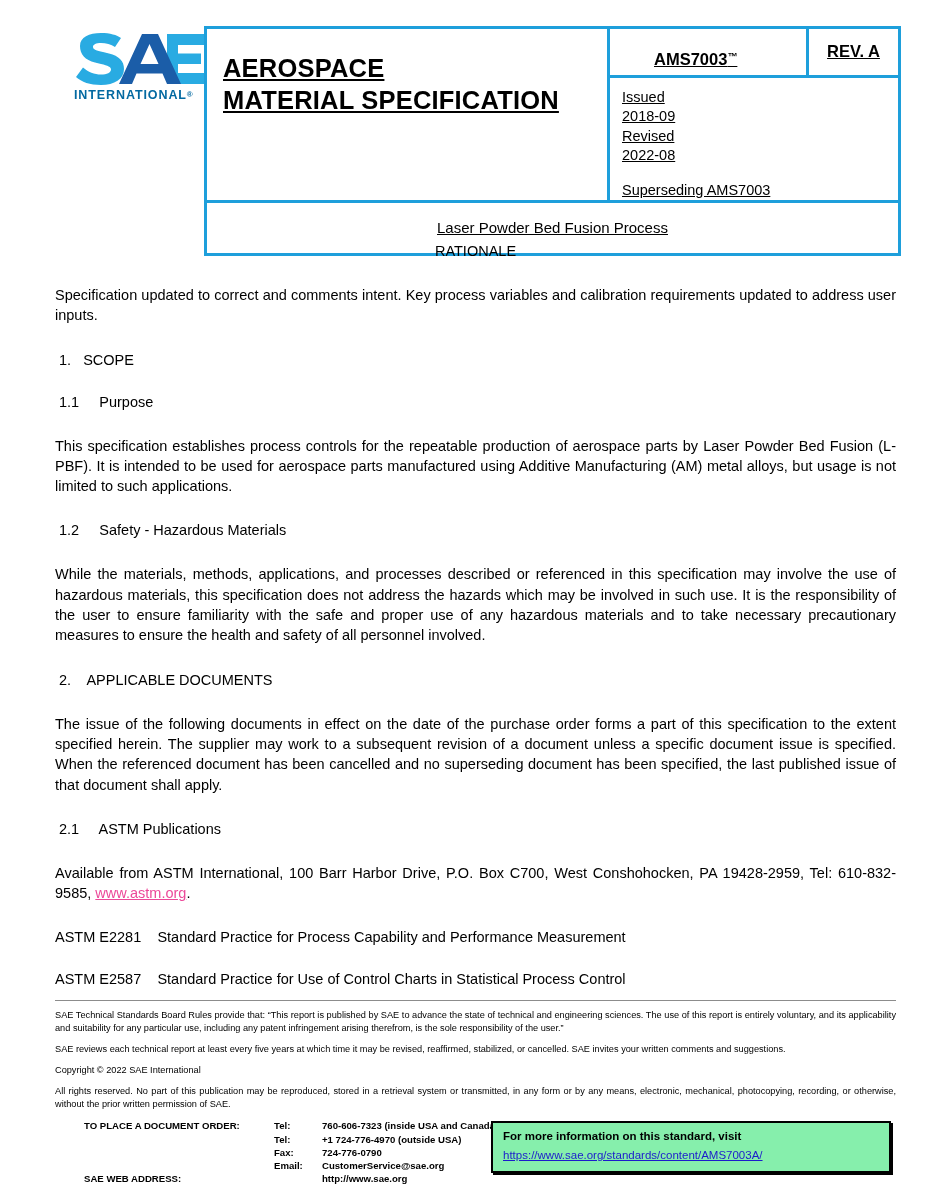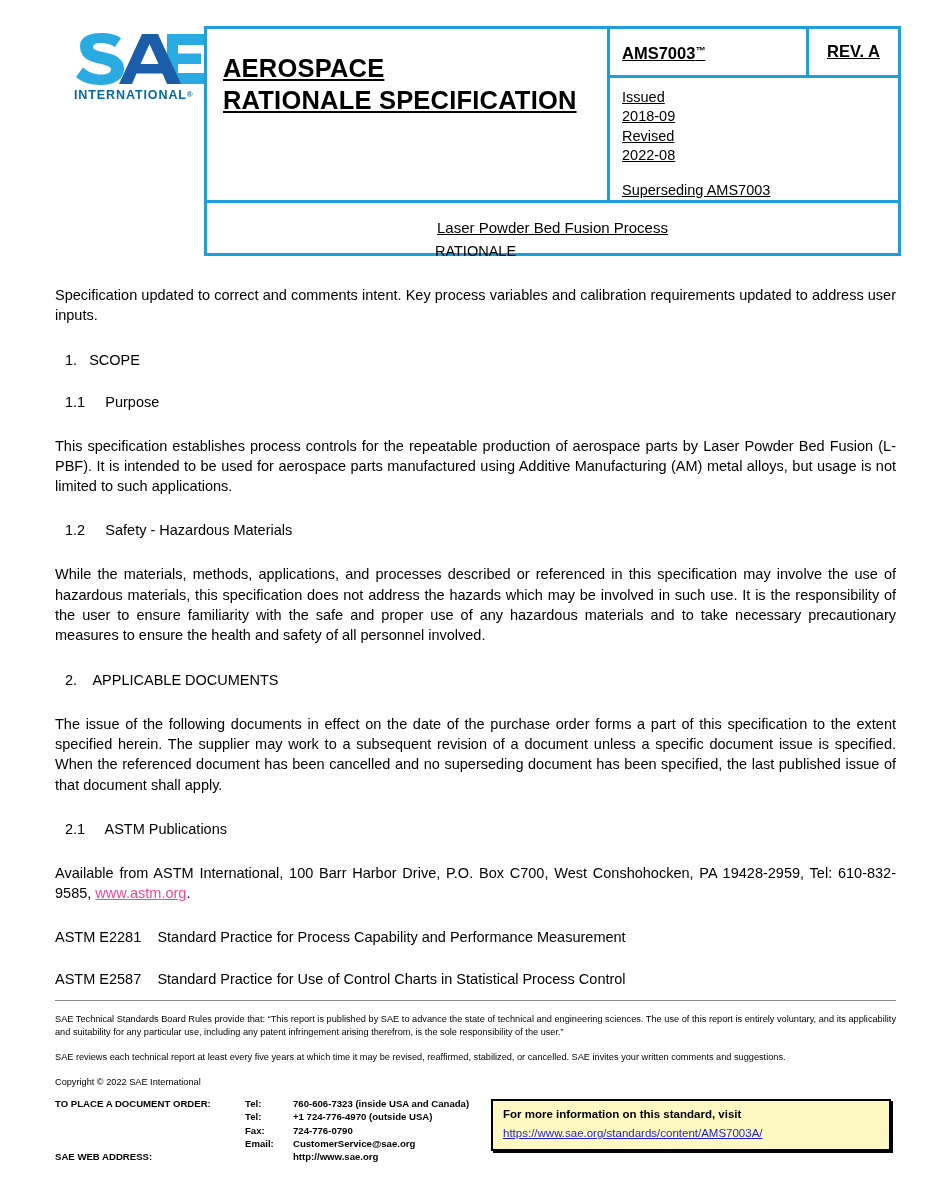--- a/index.html
+++ b/index.html
@@ -79,21 +79,22 @@
     letter-spacing: 0.2px;
     white-space: nowrap;
   }
   .cell-num {
     height: 46px;
     width: 196px;
   }
   .doc-number {
     font-weight: bold;
     font-size: 16.5px;
-    padding: 15px 0 0 12px;
+    padding: 21px 0 0 12px;
+    margin-left: 32px;
   }
   .doc-number .tm {
     font-size: 10px;
     vertical-align: 5px;
   }
   .cell-rev {
     height: 46px;
     width: 89px;
     text-align: center;
   }
@@ -143,21 +144,21 @@
     margin: 0 0 26px 0;
   }
   p.para {
     font-size: 14.5px;
     line-height: 1.40;
     text-align: justify;
     margin: 0 0 26px 0;
   }
   .sec-head {
     font-size: 14.5px;
-    margin: 0 0 26px 10px;
+    margin: 0 0 26px 4px;
     white-space: pre;
   }
   .ref-row {
     font-size: 14.5px;
     margin: 0 0 26px 0;
     white-space: pre;
   }
   a.link {
     color: #ec4899;
     text-decoration: underline;
@@ -171,49 +172,50 @@
     width: 841px;
   }
   .footer-rule {
     border-top: 1px solid #8c8c8c;
     margin-bottom: 8px;
   }
   .fsmall {
     font-size: 9.2px;
     line-height: 1.42;
     text-align: justify;
-    margin: 12px 0 8px 0;
+    margin: 4px 0 8px 0;
   }
   .fsmall.nj { text-align: left; }
 
   .order-wrap {
     position: relative;
     margin-top: 6px;
     height: 80px;
   }
   .order-table {
     font-size: 9.6px;
     font-weight: bold;
     line-height: 1.38;
     border-collapse: collapse;
+    margin-left: 29px;
   }
   .order-table td { padding: 0; vertical-align: top; white-space: nowrap; }
   .ot-c1 { width: 190px; }
   .ot-c2 { width: 48px; }
   .ot-c3 { }
 
   .infobox {
     position: absolute;
     right: 5px;
     top: 2px;
     width: 400px;
     height: 52px;
     border: 2px solid #000000;
     box-shadow: 2px 2px 0 #000000;
-    background: #fef9c3;
+    background: #86efac;
     box-sizing: border-box;
   }
   .infobox-inner { padding: 7px 0 0 10px; }
   .infobox-title {
     font-size: 11.5px;
     font-weight: bold;
     margin-bottom: 3px;
   }
   .infobox-link {
     font-size: 11.5px;
@@ -238,21 +240,21 @@
 
       <path fill="#1B5DA8" d="M118 104 L92 104 L138 4 L170 4 L216 104 L188 104 L179 83 L127 83 Z M135 64 L171 64 L153 24 Z"></path>
     </svg>
     <div class="logo-sub"><span>INTERNATIONAL</span><span class="reg">®</span></div>
   </div>
 
   <table class="htable">
     <tbody>
         <tr>
       <td class="cell-title" rowspan="2">
-        <div class="doc-title"><span>AEROSPACE</span><br><span>RATIONALE SPECIFICATION</span></div>
+        <div class="doc-title"><span>AEROSPACE</span><br><span>MATERIAL SPECIFICATION</span></div>
       </td>
       <td class="cell-num">
         <div class="doc-number"><span>AMS7003</span><span class="tm">™</span></div>
       </td>
       <td class="cell-rev">
         <div class="doc-rev">REV. A</div>
       </td>
     </tr>
     <tr>
       <td class="cell-dates" colspan="2">
@@ -307,20 +309,21 @@
   <div class="ref-row"><span>ASTM E2587</span>    <span>Standard Practice for Use of Control Charts in Statistical Process Control</span></div>
 
 </div>
 
 <div class="footer">
   <div class="footer-rule"></div>
 
   <p class="fsmall">SAE Technical Standards Board Rules provide that: “This report is published by SAE to advance the state of technical and engineering sciences. The use of this report is entirely voluntary, and its applicability and suitability for any particular use, including any patent infringement arising therefrom, is the sole responsibility of the user.”</p>
   <p class="fsmall">SAE reviews each technical report at least every five years at which time it may be revised, reaffirmed, stabilized, or cancelled. SAE invites your written comments and suggestions.</p>
   <p class="fsmall nj">Copyright © 2022 SAE International</p>
+  <p class="fsmall">All rights reserved. No part of this publication may be reproduced, stored in a retrieval system or transmitted, in any form or by any means, electronic, mechanical, photocopying, recording, or otherwise, without the prior written permission of SAE.</p>
 
   <div class="order-wrap">
     <table class="order-table">
       <tbody>
           <tr>
         <td class="ot-c1">TO PLACE A DOCUMENT ORDER:</td>
         <td class="ot-c2">Tel:</td>
         <td class="ot-c3">760-606-7323 (inside USA and Canada)</td>
       </tr>
       <tr>

